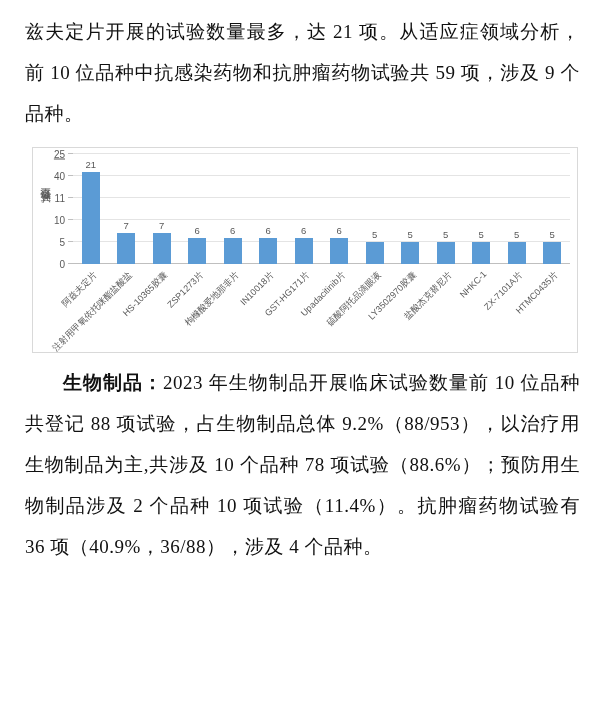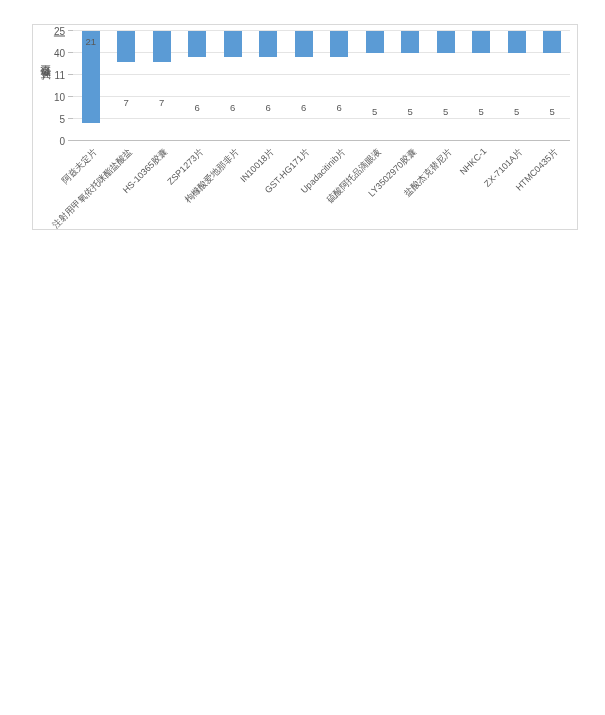--- a/index.html
+++ b/index.html
@@ -34,36 +34,37 @@
   }
   .grid-area{position:absolute;left:40px;right:7px;top:6px;height:110px;}
   .gridline{position:absolute;left:0;right:0;height:0;border-top:1px solid #e4e4e4;}
   .gridline.baseline{border-top:1px solid #bfbfbf;}
   .ytick{position:absolute;left:-5px;width:5px;height:0;border-top:1px solid #bfbfbf;}
   .ylab{
     position:absolute;right:calc(100% + 8px);transform:translateY(50%);
     font-size:10px;color:#595959;
   }
   .bars{position:absolute;left:0;right:0;top:0;bottom:0;display:flex;align-items:flex-end;z-index:2;}
-  .slot{flex:1;position:relative;height:100%;display:flex;justify-content:center;align-items:flex-start;}
+  .slot{flex:1;position:relative;height:100%;display:flex;justify-content:center;align-items:flex-end;}
   .bar{width:18px;background:#5b9bd5;}
   .val{position:absolute;left:0;width:100%;text-align:center;font-size:9.5px;color:#595959;}
   .xlabels{position:absolute;left:40px;right:7px;top:116px;bottom:2px;display:flex;}
   .xslot{flex:1;position:relative;}
   .xlbl{
     position:absolute;top:5px;right:50%;
     transform-origin:100% 0;transform:rotate(-45deg);
     white-space:nowrap;font-size:9px;color:#595959;
   }
 </style>
 </head>
 <body>
 
 <div class="page">
 
+  <p class="para">兹夫定片开展的试验数量最多，达 21 项。从适应症领域分析，前 10 位品种中抗感染药物和抗肿瘤药物试验共 59 项，涉及 9 个品种。</p>
 
   <figure class="chart-frame">
     <div class="y-title">试验数量</div>
     <div class="grid-area" id="grid-area">
         <div class="gridline baseline" style="bottom: 0%;"></div>
         <div class="ytick" style="bottom: 0%;"></div>
         <span class="ylab" style="bottom: 0%;">0</span>
         <div class="gridline" style="bottom: 20%;"></div>
         <div class="ytick" style="bottom: 20%;"></div>
         <span class="ylab" style="bottom: 20%;">5</span>
@@ -178,15 +179,16 @@
         <div class="xslot">
           <span class="xlbl">ZX-7101A片</span>
         </div>
         <div class="xslot">
           <span class="xlbl">HTMC0435片</span>
         </div>
       </div>
   </figure>
 
 
+  <p class="para indent"><span class="lead">生物制品：</span><span>2023 年生物制品开展临床试验数量前 10 位品种共登记 88 项试验，占生物制品总体 9.2%（88/953），以治疗用生物制品为主,共涉及 10 个品种 78 项试验（88.6%）；预防用生物制品涉及 2 个品种 10 项试验（11.4%）。抗肿瘤药物试验有 36 项（40.9%，36/88），涉及 4 个品种。</span></p>
 
 
 </div>
 
 </body></html>

